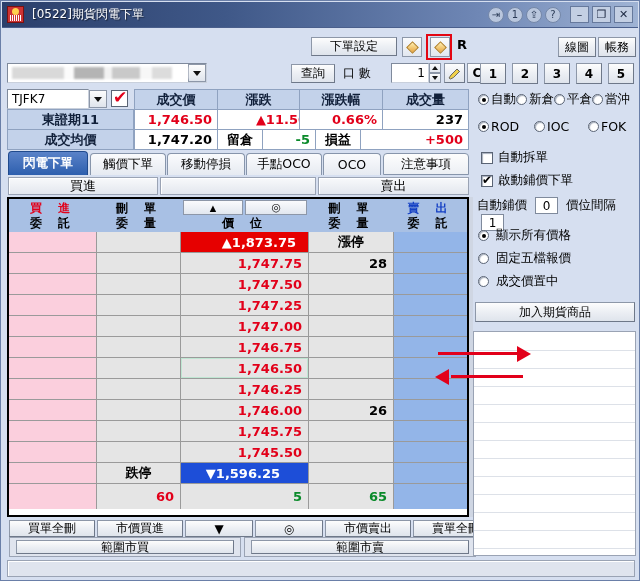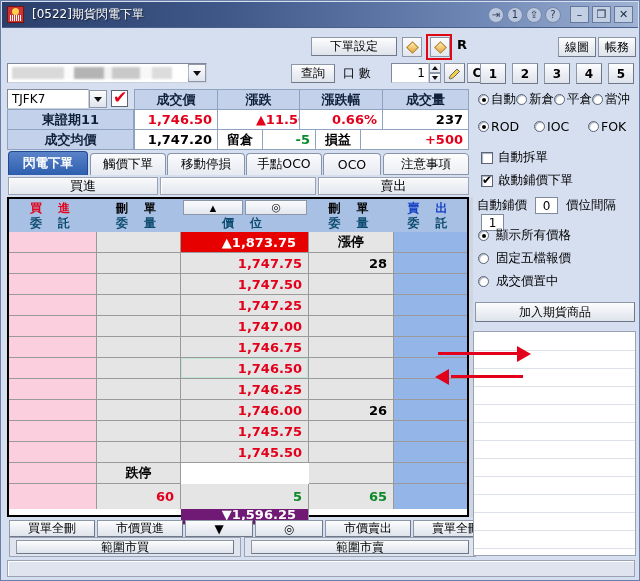--- a/index.html
+++ b/index.html
@@ -186,41 +186,41 @@
     position:absolute; left:6px; top:196px; width:462px; height:320px;
     border:2px solid #000; background:#fff;
   }
   .lh {
     position:absolute; top:0; height:33px; background:#a8c0e4;
     display:flex; flex-direction:column; align-items:center; justify-content:center;
     font-family:"DejaVu Sans", sans-serif; font-size:12px; font-weight:bold;
     line-height:15px;
   }
   .lh .l1 { letter-spacing:6px; }
-  .lh .l2 { letter-spacing:6px; color:#0c4a6e; }
+  .lh .l2 { letter-spacing:6px; color:#000000; }
   .lh-btn {
     position:absolute; top:1px; height:15px;
     background:linear-gradient(to bottom,#fafbfd,#e2e7ef);
     border:1px solid #8d97a8; display:flex;align-items:center;justify-content:center;
     font-size:11px;
   }
   .lrow { position:absolute; left:0; width:458px; height:21px; }
   .lc {
     position:absolute; top:0; height:21px;
     border-right:1px solid #9a9a9a; border-bottom:1px solid #9a9a9a;
     display:flex; align-items:center;
     font-family:"DejaVu Sans", sans-serif; font-size:13px; font-weight:bold;
   }
   .lc.pink { background:#fbcfdd; }
   .lc.blue { background:#93b5e8; }
   .lc.white { background:#e5e5e5; }
   .lc.right { justify-content:flex-end; padding-right:6px; }
   .lc.center { justify-content:center; }
   .lc.limit-up { background:#e60000; color:#fff; justify-content:flex-end; padding-right:12px; }
-  .lc.limit-dn { background:#701a75; color:#fff; justify-content:flex-end; padding-right:12px;margin-top:41px; }
+  .lc.limit-dn { background:#1d4ed8; color:#fff; justify-content:flex-end; padding-right:28px; }
   .lc.hl { box-shadow: inset 0 0 0 1px #bfe6d2; }
 
   
   .bb { position:absolute; top:519px; height:17px; font-size:12px; }
   .rb-outer {
     position:absolute; top:536px; height:20px;
     background:#dfe4ee; border:1px solid #9aa3b4;
     display:flex;align-items:center;
   }
   #statusbar {

